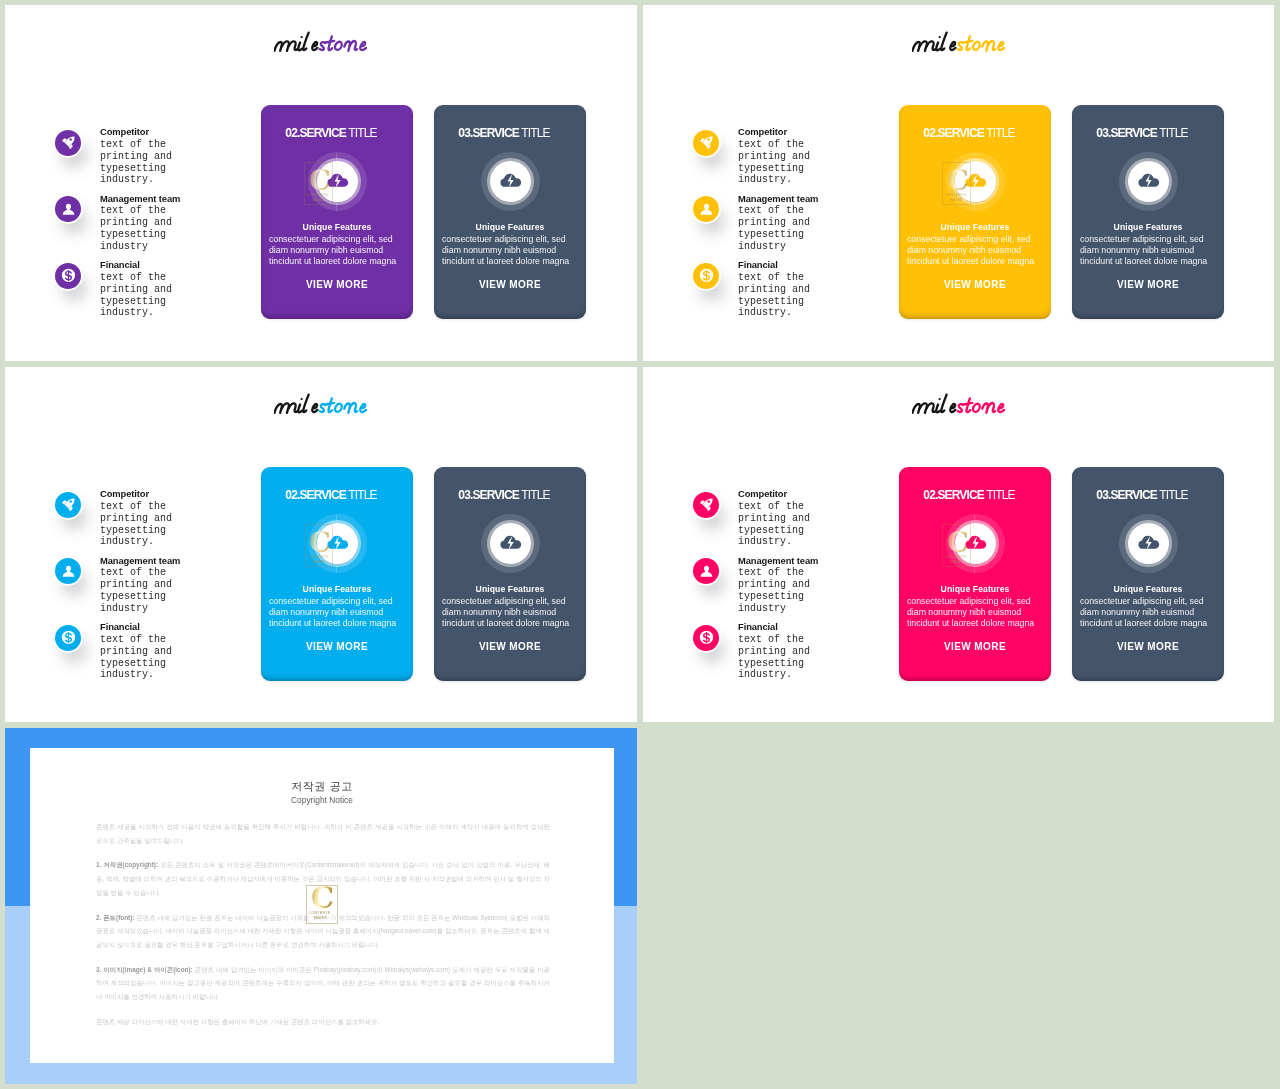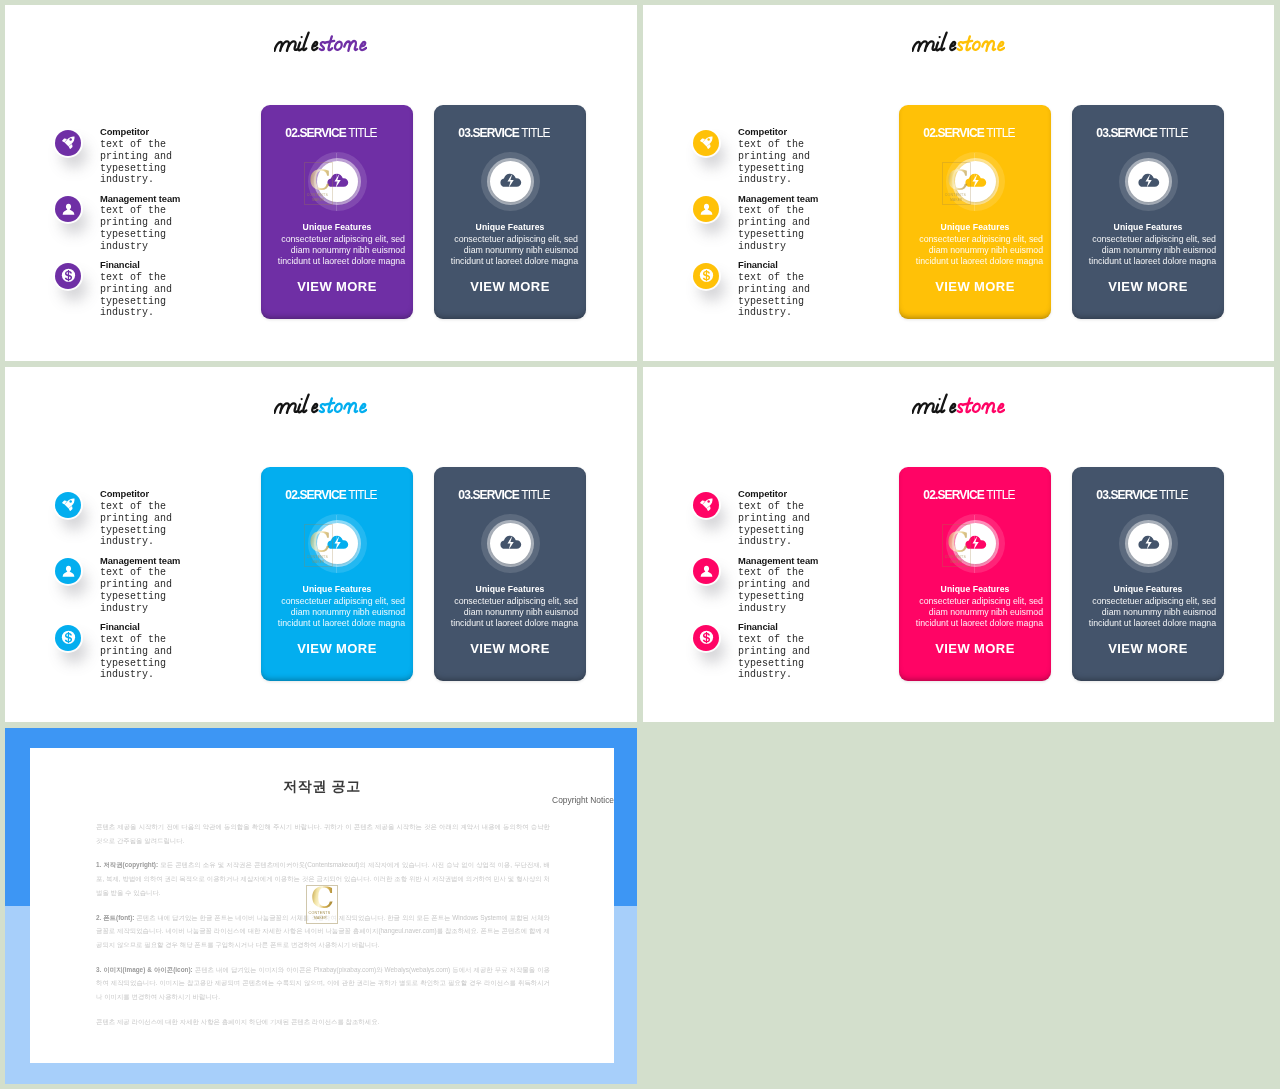--- a/index.html
+++ b/index.html
@@ -41,44 +41,44 @@
   .card .ct b{font-weight:bold;}
   .card .ct span{font-weight:normal;}
   .circ{position:absolute;left:50%;top:47px;width:59px;height:59px;margin-left:-29.5px;border-radius:50%;}
   .circ .r1{position:absolute;inset:0;border-radius:50%;background:rgba(255,255,255,.13);}
   .circ .r2{position:absolute;inset:6px;border-radius:50%;background:rgba(255,255,255,.48);}
   .circ .r3{position:absolute;inset:9px;border-radius:50%;background:#fff;
             box-shadow:0 1px 3px rgba(0,0,0,.14);}
   .circ svg{position:absolute;left:50%;top:50%;width:26px;height:26px;margin:-13.5px 0 0 -13px;}
   .uf{position:absolute;left:0;right:0;top:117px;text-align:center;color:#fff;
       font-size:8.6px;font-weight:bold;letter-spacing:.1px;}
-  .desc{position:absolute;left:50%;width:136px;margin-left:-68px;top:128.5px;text-align:right;
+  .desc{position:absolute;left:50%;width:136px;margin-left:-68px;top:128.5px;text-align:left;
         color:rgba(255,255,255,.93);font-size:8.8px;line-height:11px;letter-spacing:-.03px;}
   .vm{position:absolute;left:0;right:0;top:174px;text-align:center;color:#fff;
-      font-size:13px;font-weight:bold;letter-spacing:.4px;}
+      font-size:10px;font-weight:bold;letter-spacing:.4px;}
 
   
   .wm{position:absolute;left:43.3px;top:56.8px;width:28.3px;height:43px;opacity:.68;}
   .wm .bx{position:absolute;inset:0;border:.8px solid rgba(160,130,70,.4);}
   .wm .c{position:absolute;left:5px;top:5.5px;font-family:"DejaVu Serif",serif;font-weight:bold;
          font-size:27px;line-height:27px;
          background:linear-gradient(100deg,#b6912f 0%,#f1e3a4 26%,#fdf6d8 42%,#d7b456 62%,#8f7022 100%);
          -webkit-background-clip:text;background-clip:text;color:transparent;}
   .wm .t1{position:absolute;left:2.5px;top:31.5px;font-size:3.5px;color:#a08a48;letter-spacing:.25px;white-space:nowrap;}
   .wm .t2{position:absolute;left:8px;top:36px;font-size:3.1px;color:#a08a48;letter-spacing:.25px;white-space:nowrap;}
   .wm .vline{position:absolute;left:32px;top:-9px;bottom:-6px;width:.6px;
              background:rgba(255,255,255,.26);}
 
   
   .cwrap{position:absolute;inset:0;background:#3d96f4;}
   .cfade{position:absolute;left:0;right:0;top:177.5px;bottom:0;background:rgba(255,255,255,.55);}
   .cpaper{position:absolute;left:25px;top:20px;width:584px;height:315px;background:#fff;}
-  .ch1{position:absolute;left:0;right:0;top:31.5px;text-align:center;font-size:14px;font-weight:bold;
+  .ch1{position:absolute;left:0;right:0;top:31.5px;text-align:center;font-size:11px;font-weight:normal;
        color:#3a3a3a;letter-spacing:.6px;line-height:12px;}
-  .ch2{position:absolute;left:0;right:0;top:47px;text-align:right;font-size:8.4px;color:#5e5e5e;line-height:10px;}
+  .ch2{position:absolute;left:0;right:0;top:47px;text-align:center;font-size:8.4px;color:#5e5e5e;line-height:10px;}
   .cbody{position:absolute;left:66px;width:454px;top:72px;font-size:6.4px;line-height:13.7px;color:#c6c6c6;
          text-align:justify;}
   .cbody p{margin:0 0 11px 0;}
   .cbody b{color:#9a9a9a;font-weight:bold;}
   .cwm{position:absolute;left:275.6px;top:136.8px;width:32px;height:39px;}
   .cwm .bx{position:absolute;inset:0;border:.8px solid rgba(150,130,70,.45);background:rgba(255,255,255,.5);}
   .cwm .c{position:absolute;left:5.5px;top:-0.5px;font-family:"DejaVu Serif",serif;font-weight:bold;
          font-size:29px;line-height:29px;
          background:linear-gradient(100deg,#b6912f 0%,#f1e3a4 26%,#fdf6d8 42%,#d7b456 62%,#8f7022 100%);
          -webkit-background-clip:text;background-clip:text;color:transparent;}

